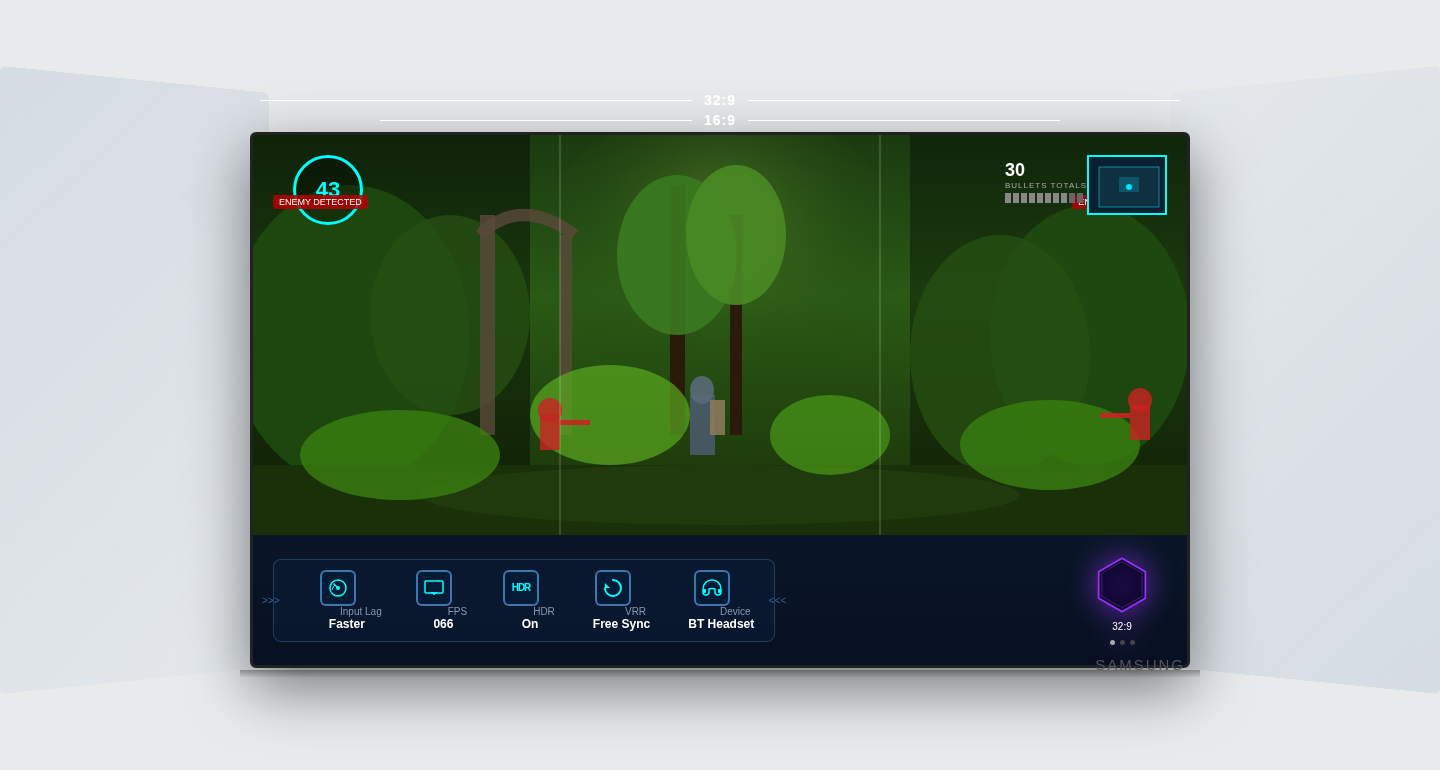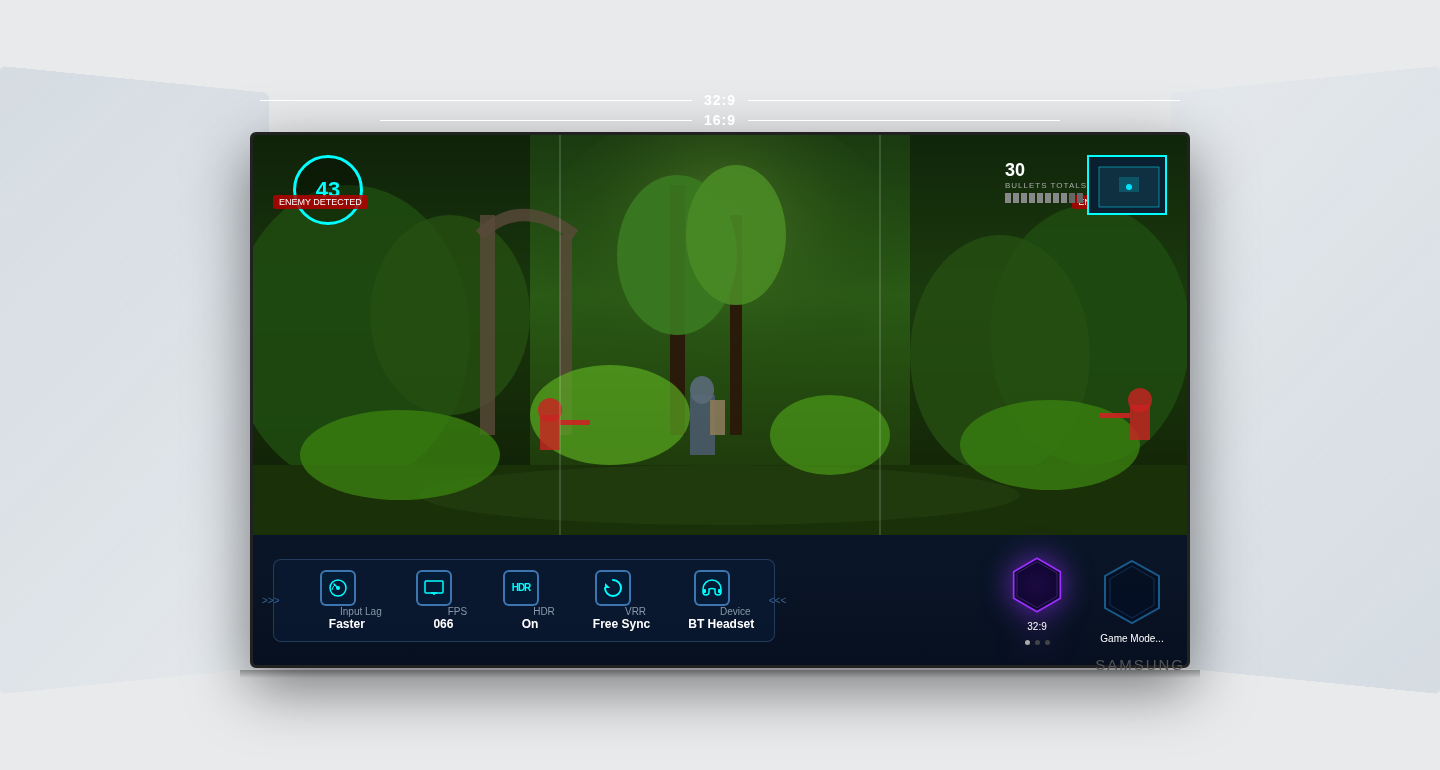--- a/index.html
+++ b/index.html
@@ -569,35 +569,20 @@
           </div>
           <span class="hex-label">32:9</span>
           <div class="dots">
             <div class="dot active"></div>
             <div class="dot"></div>
             <div class="dot"></div>
           </div>
         </div>
 
 
-        <div class="hex-icon">
-          <div class="hex-shape">
-            <svg viewBox="0 0 70 70">
-              <polygon points="35,4 62,19 62,51 35,66 8,51 8,19" fill="rgba(5,15,35,0.9)" stroke="#1a5a8a" stroke-width="2"></polygon>
-              <polygon points="35,9 57,22 57,48 35,61 13,48 13,22" fill="none" stroke="rgba(50,120,180,0.3)" stroke-width="1"></polygon>
-            </svg>
-            <div class="hex-inner-icon">
-              <svg width="30" height="30" viewBox="0 0 30 30">
-                <circle cx="15" cy="15" r="5" fill="none" stroke="cyan" stroke-width="1.5"></circle>
-                <path d="M15 2 L16.5 6 L18 5 L19.5 8.5 L17.5 9 L18 11 L21.5 10 L22 13 L18.5 14 L19 16 L23 16 L22 19 L18.5 18.5 L17.5 20.5 L20 22.5 L18 25 L15.5 22.5 L14 23.5 L14.5 27 L11 27 L11.5 23.5 L10 22.5 L7.5 25 L5.5 22.5 L8 20.5 L7 18.5 L3.5 19 L2.5 16 L6.5 16 L7 14 L3.5 13 L4 10 L7.5 11 L8 9 L6 8.5 L7.5 5 L9 6 L10.5 2 Z" fill="none" stroke="cyan" stroke-width="1.2"></path>
-              </svg>
-            </div>
-          </div>
-          <span class="hex-label">Game Mode...</span>
-        </div>
 
 
       </div>
 
       <div class="samsung-logo">SAMSUNG</div>
 
     </div>
 
   </div>
 

